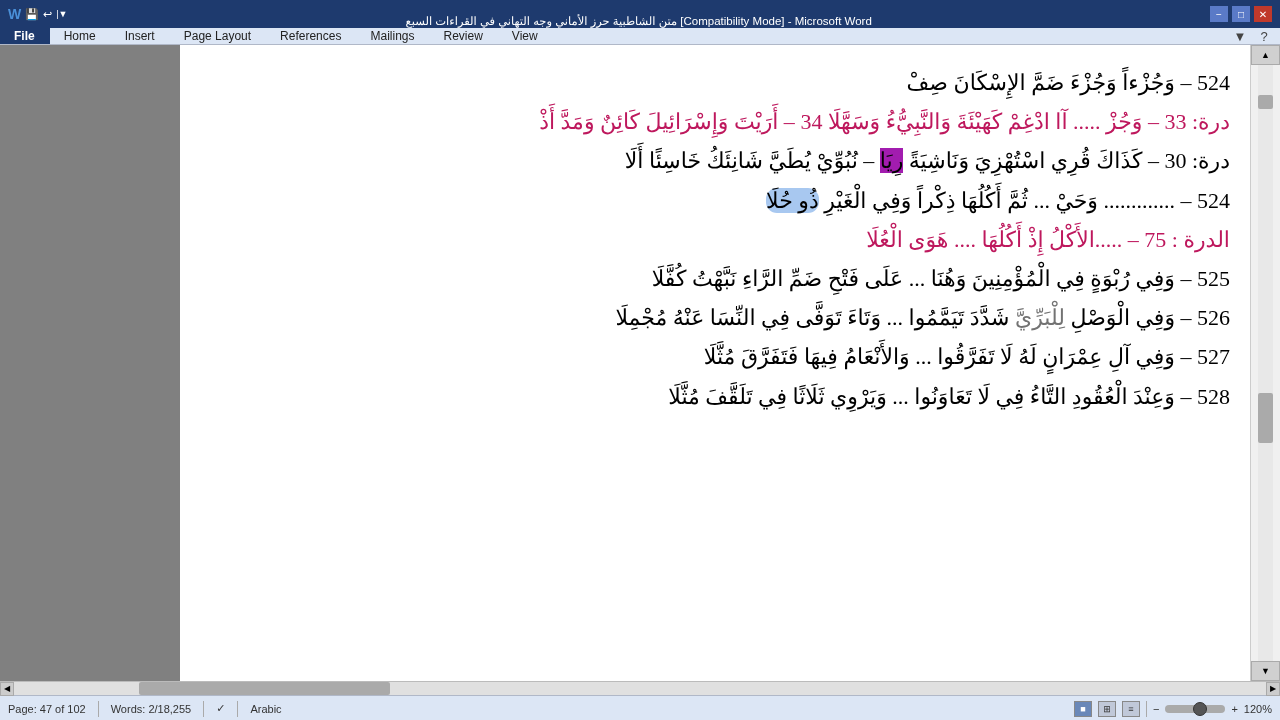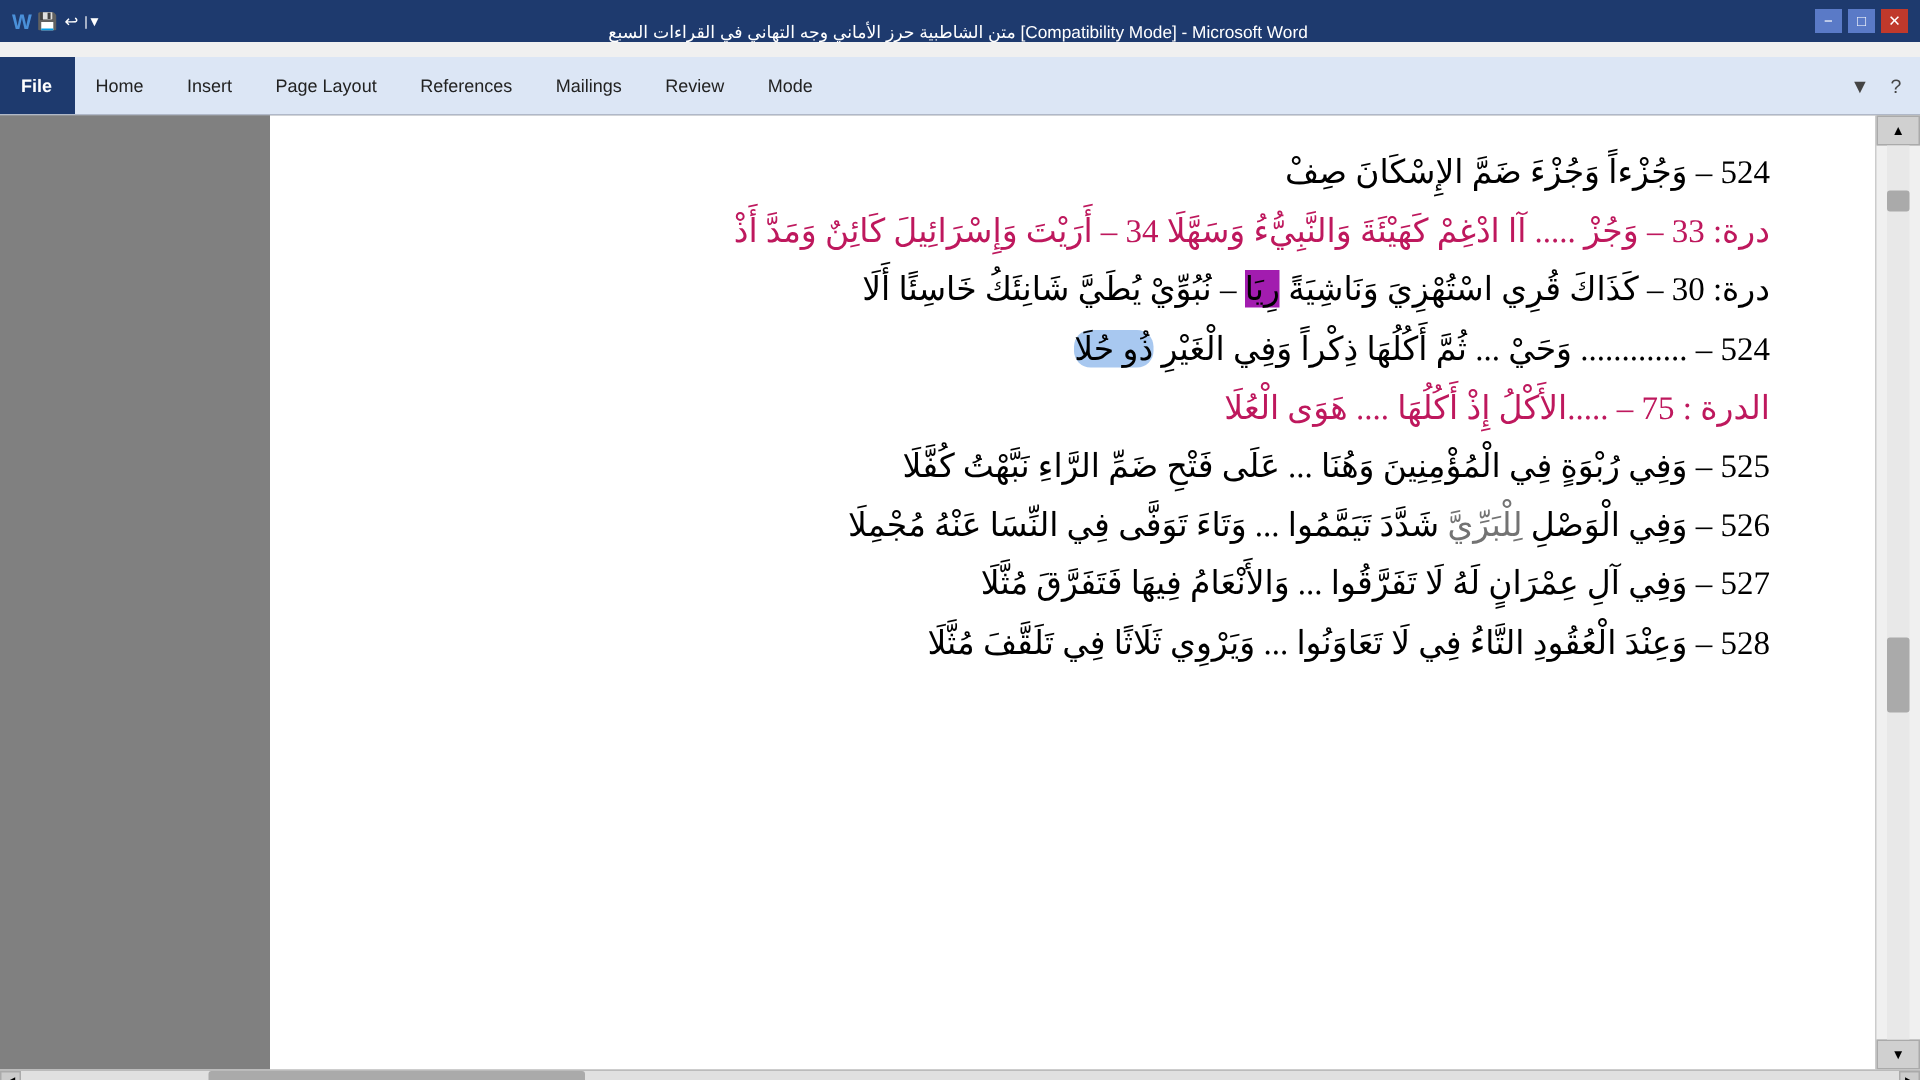--- a/index.html
+++ b/index.html
@@ -27,22 +27,21 @@
 
     
     .ribbon {
       background: #dce6f5;
       border-bottom: 1px solid #b0b8c8;
       font-family: Arial, sans-serif;
     }
     .ribbon-tabs {
       display: flex;
       align-items: stretch;
-      height: 38px;
-      margin-top: 10px;
+      height: 16px;
     }
     .ribbon-tab {
       padding: 0 14px;
       font-size: 12px;
       display: flex;
       align-items: center;
       cursor: pointer;
       border-right: 1px solid transparent;
       color: #222;
     }
@@ -77,21 +76,21 @@
       width: 180px;
       background: #808080;
       flex-shrink: 0;
     }
 
     
     .doc-page {
       flex: 1;
       background: white;
       margin: 0;
-      padding: 20px 70px;
+      padding: 20px 20px;
       overflow: hidden;
       direction: rtl;
       text-align: right;
     }
 
     
     .right-panel {
       width: 30px;
       background: #f0f0f0;
       display: flex;
@@ -198,21 +197,21 @@
 
 <div class="ribbon">
   <div class="ribbon-tabs">
     <div class="ribbon-tab active">File</div>
     <div class="ribbon-tab">Home</div>
     <div class="ribbon-tab">Insert</div>
     <div class="ribbon-tab">Page Layout</div>
     <div class="ribbon-tab">References</div>
     <div class="ribbon-tab">Mailings</div>
     <div class="ribbon-tab">Review</div>
-    <div class="ribbon-tab">Mode</div>
+    <div class="ribbon-tab">View</div>
     <div class="ribbon-right">
       <div class="ribbon-right-btn">▼</div>
       <div class="ribbon-right-btn">?</div>
     </div>
   </div>
 </div>
 
 <div class="doc-container">
 
   <div class="left-margin"></div>

